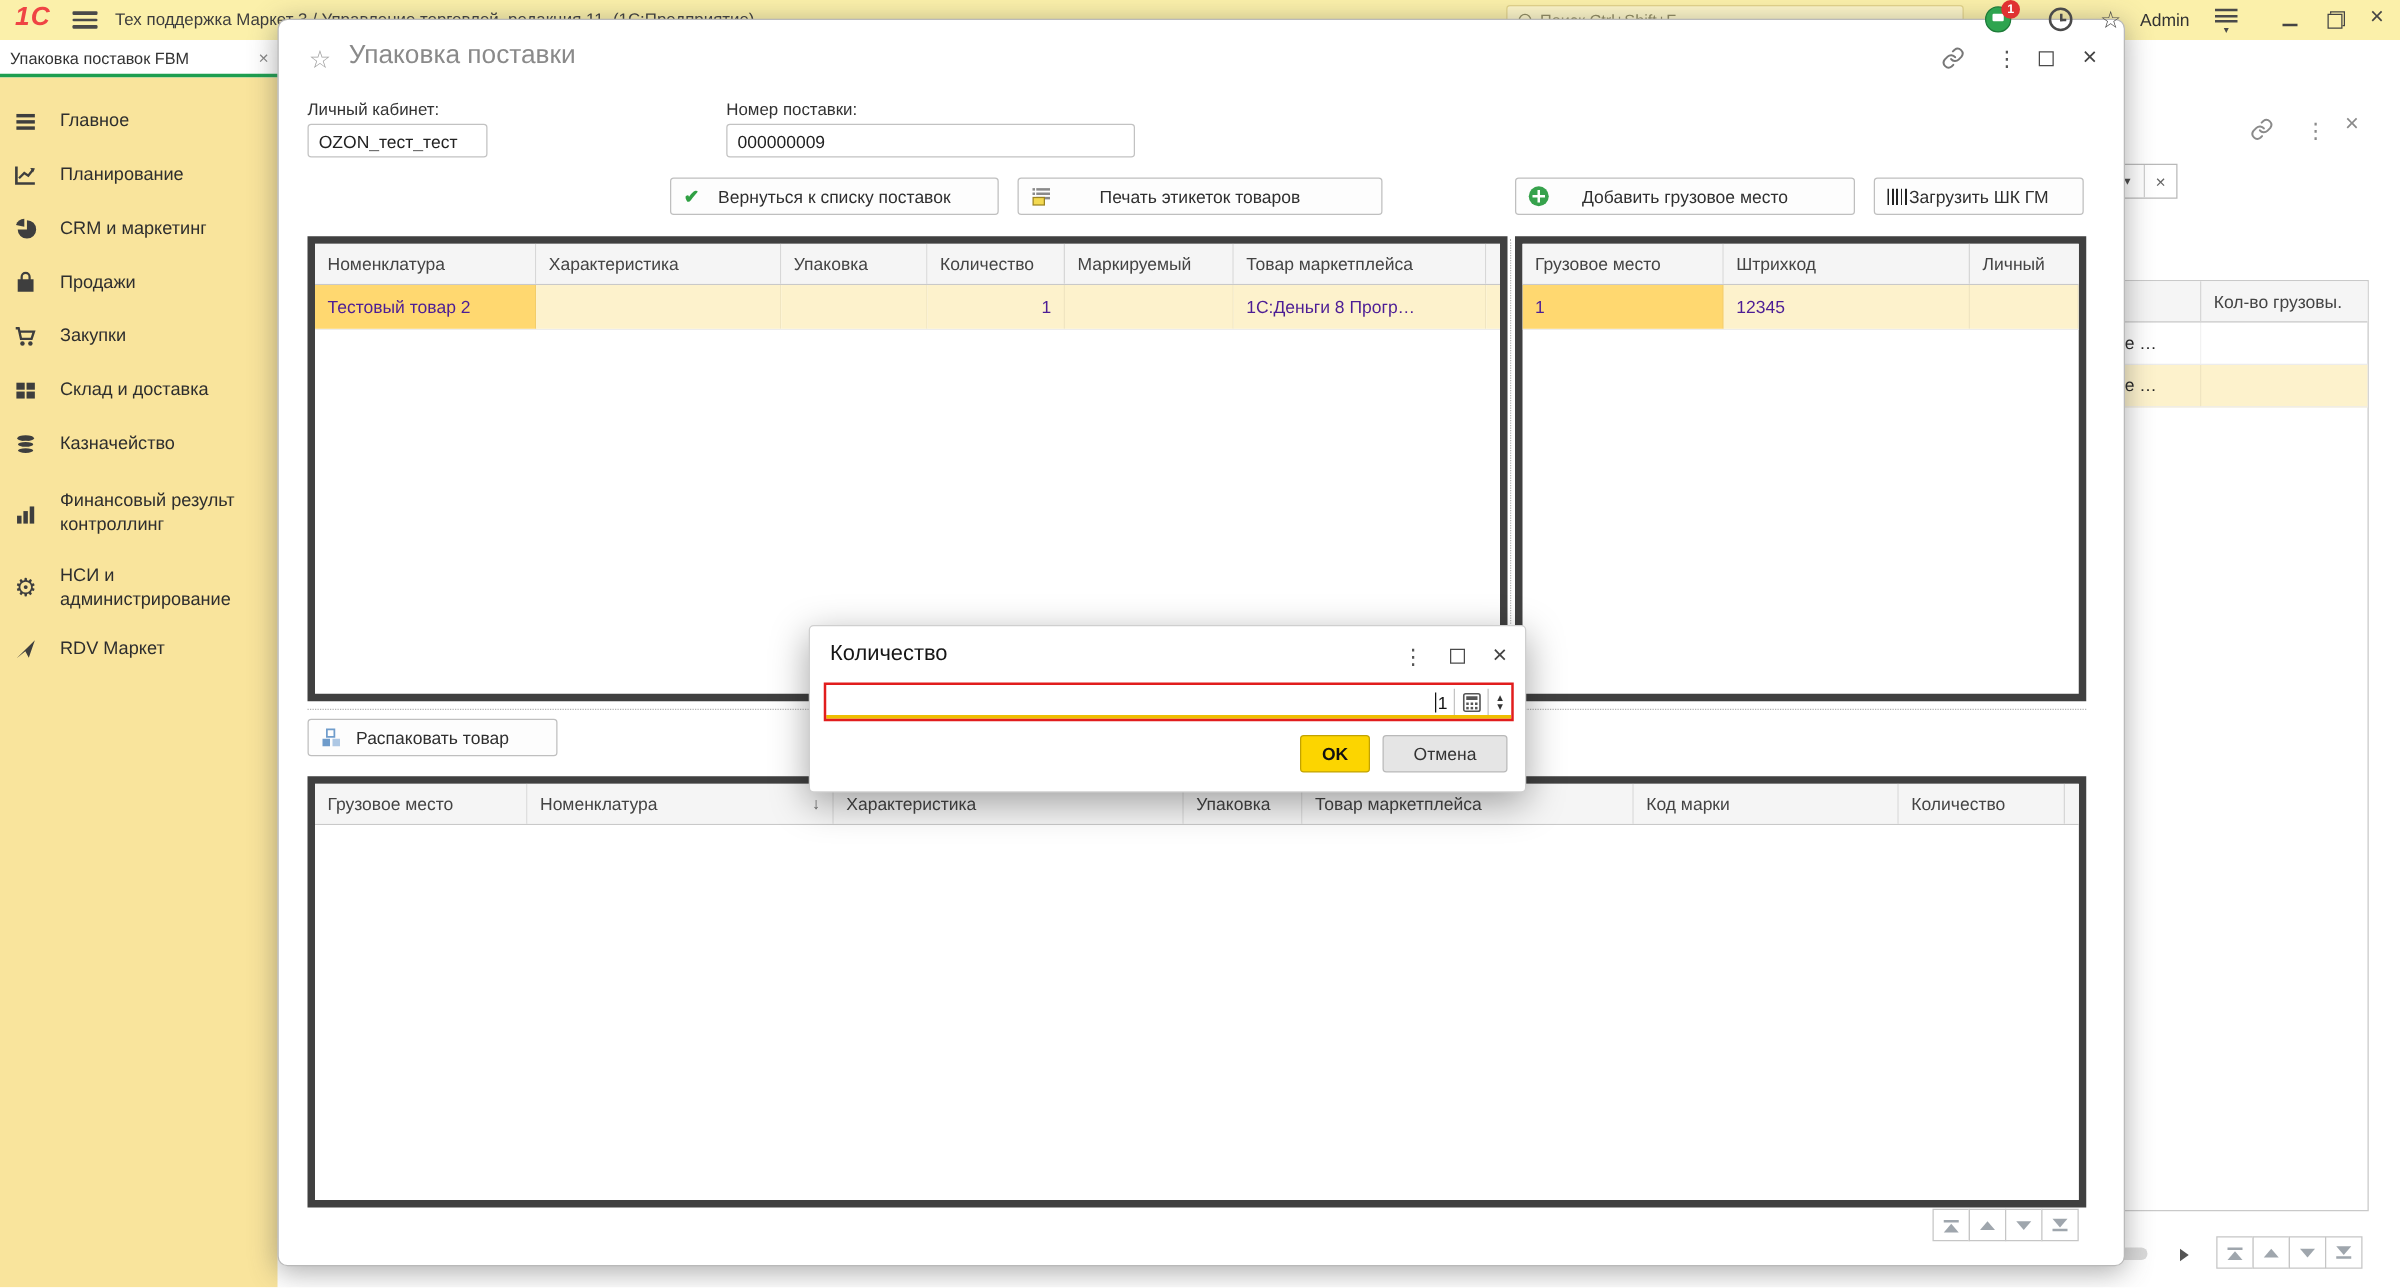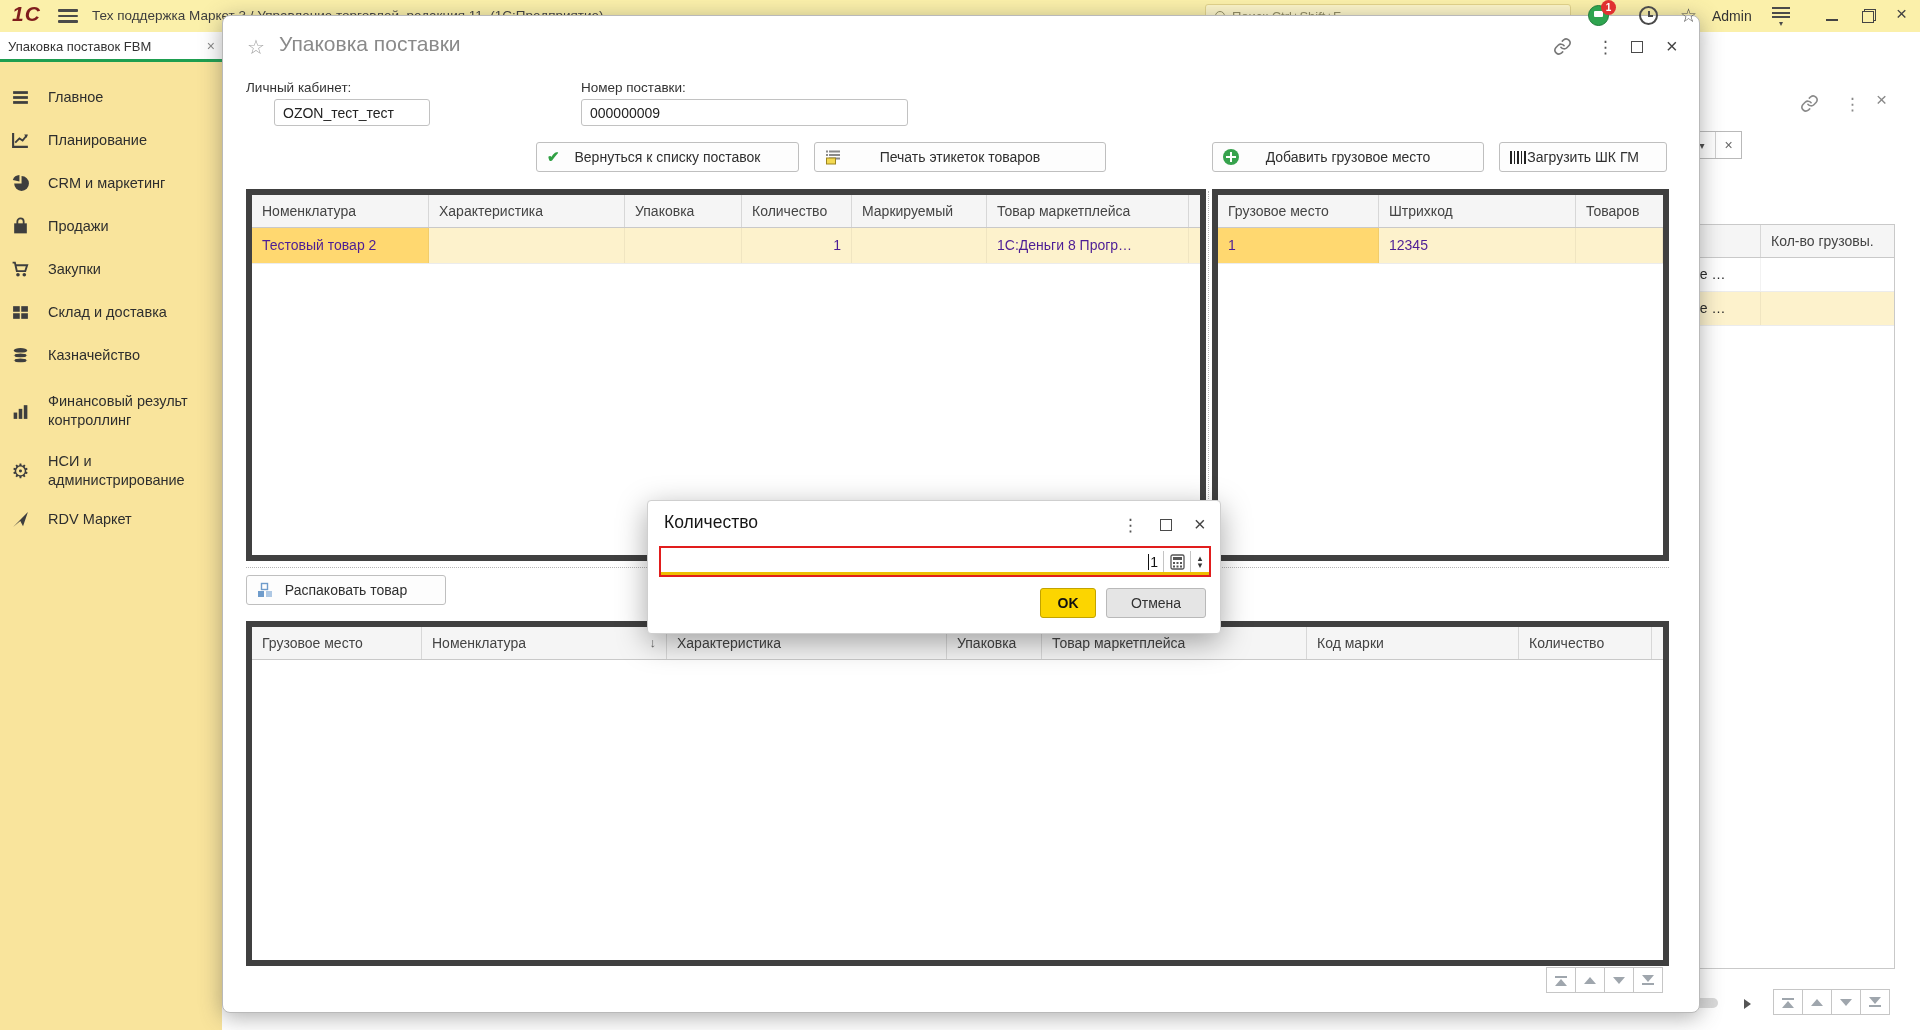--- a/index.html
+++ b/index.html
@@ -3,21 +3,21 @@
 <meta charset="utf-8">
 <style>
   *{margin:0;padding:0;box-sizing:border-box}
   html,body{background:#ffffff}
   body{font-family:"Liberation Sans",sans-serif;color:#333}
   .screen{position:relative;width:1920px;height:1030px;overflow:hidden;background:#fff;font-size:14px}
   .abs{position:absolute}
 
   
   .topbar{left:0;top:0;width:1920px;height:32px;background:#fbf0aa;z-index:1}
-  .logo{left:12px;top:2px;font-size:21px;font-weight:bold;font-style:italic;color:#7f1d1d;letter-spacing:1px}
+  .logo{left:12px;top:2px;font-size:21px;font-weight:bold;font-style:italic;color:#ef4444;letter-spacing:1px}
   .burger{left:58px;top:9px;width:20px;cursor:pointer}
   .burger i{display:block;height:2.5px;background:#4a4a4a;border-radius:1px;margin-bottom:3px}
   .apptitle{left:92px;top:8px;font-size:13.5px;color:#3d3d3d;white-space:nowrap}
   .search{left:1205px;top:4px;width:366px;height:24px;background:#fdf6c9;border:1px solid #e3d48b;border-radius:3px;display:flex;align-items:center;gap:7px;padding:0 9px;color:#8f8a60;font-size:13px}
   .mag{width:10px;height:10px;border:1.6px solid #8f8a60;border-radius:50%;position:relative;flex:none}
   .mag::after{content:"";position:absolute;left:8px;top:8px;width:1.8px;height:5px;background:#8f8a60;transform:rotate(-45deg);transform-origin:top left}
   .notif{left:1588px;top:5px;width:21px;height:21px;border-radius:50%;background:#2ea44f;border:1px solid #1d7a38;z-index:30}
   .notif::before{content:"";position:absolute;left:5px;top:5px;width:9px;height:6px;background:#fff;border-radius:1px}
   .badge{left:1601px;top:0px;min-width:15px;height:15px;border-radius:8px;background:#e03131;color:#fff;font-size:10px;font-weight:bold;text-align:center;line-height:15px;padding:0 3px;z-index:31}
   .clock{left:1639px;top:6px;width:19px;height:19px;border:2px solid #4a4a4a;border-radius:50%;z-index:30}
@@ -298,21 +298,21 @@
       <svg width="19" height="19" viewBox="0 0 24 24" fill="none" stroke="#777" stroke-width="2" stroke-linecap="round">
           <path d="M10 13a5 5 0 0 0 7.5.5l3-3a5 5 0 0 0-7-7l-1.7 1.7"></path>
           <path d="M14 11a5 5 0 0 0-7.5-.5l-3 3a5 5 0 0 0 7 7l1.7-1.7"></path>
         </svg>
     </span>
     <span class="abs dlg-kebab" style="left:1374px;top:21px">⋮</span>
     <span class="abs sqico" style="left:1408px;top:25px"></span>
     <span class="abs xico" style="left:1443px;top:21px">×</span>
 
     <span class="abs flabel" style="left:23px;top:64px">Личный кабинет:</span>
-    <input class="inp" style="left: 23px; top: 83px; width: 156px; margin-left: 28px;" value="OZON_тест_тест">
+    <input class="inp" style="left: 23px; top: 83px; width: 144px;" value="OZON_тест_тест">
     <span class="abs flabel" style="left:358px;top:64px">Номер поставки:</span>
     <input class="inp" style="left: 358px; top: 83px; width: 327px;" value="000000009">
 
     <div class="btn" style="left:313px;top:126px;width:263px">
       <span class="bicon checkglyph">✔</span>
       <span>Вернуться к списку поставок</span>
     </div>
     <div class="btn" style="left:591px;top:126px;width:292px">
       <span class="bicon">
           <svg width="17" height="16" viewBox="0 0 17 16">
@@ -374,21 +374,21 @@
 
     <div class="tbl" style="left:989px;top:173px;width:457px;height:372px">
       <div class="thead">
         <div class="th" style="width:161px">
             <span>Грузовое место</span>
           </div>
         <div class="th" style="width:197px">
             <span>Штрихкод</span>
           </div>
         <div class="th" style="flex:1">
-            <span>Товаров</span>
+            <span>Личный</span>
           </div>
       </div>
       <div class="trow">
         <div class="td selstrong" style="width:161px">1</div>
         <div class="td sel" style="width:197px">12345</div>
         <div class="td sel" style="flex:1"></div>
       </div>
     </div>
 
     <div class="abs vdots" style="left:985px;top:175px;height:368px;width:1px"></div>

